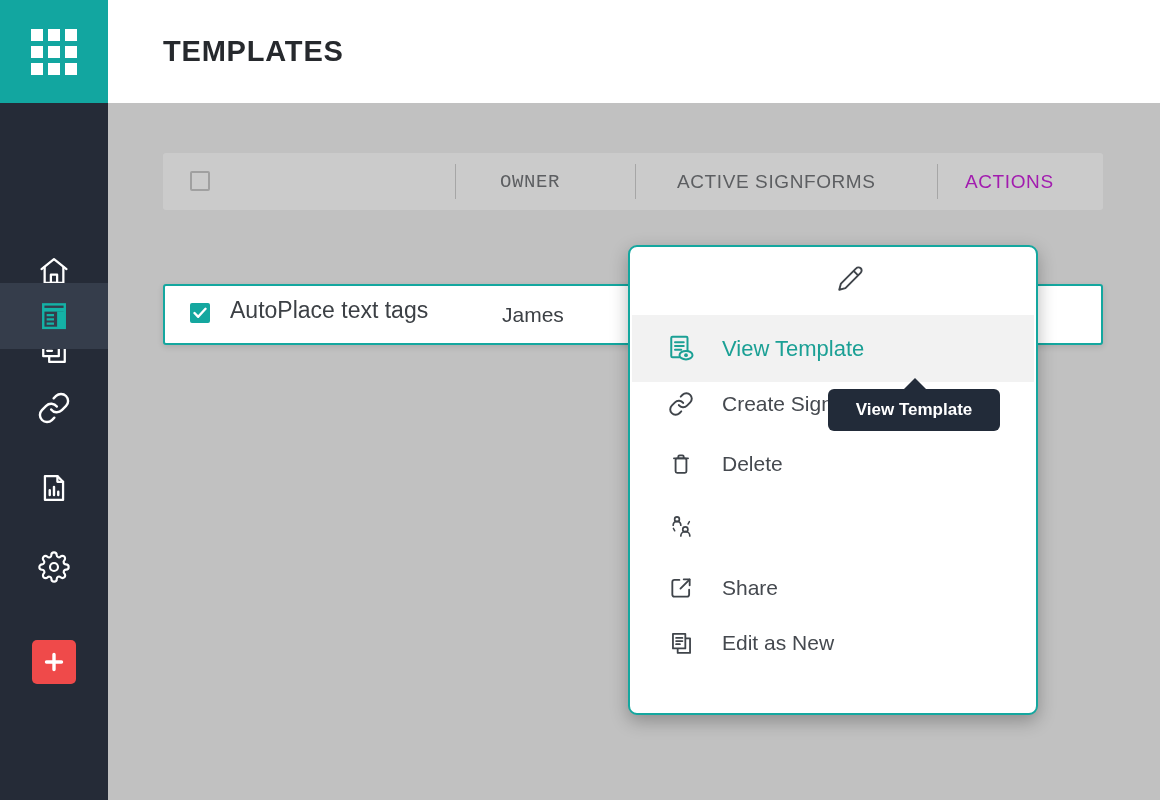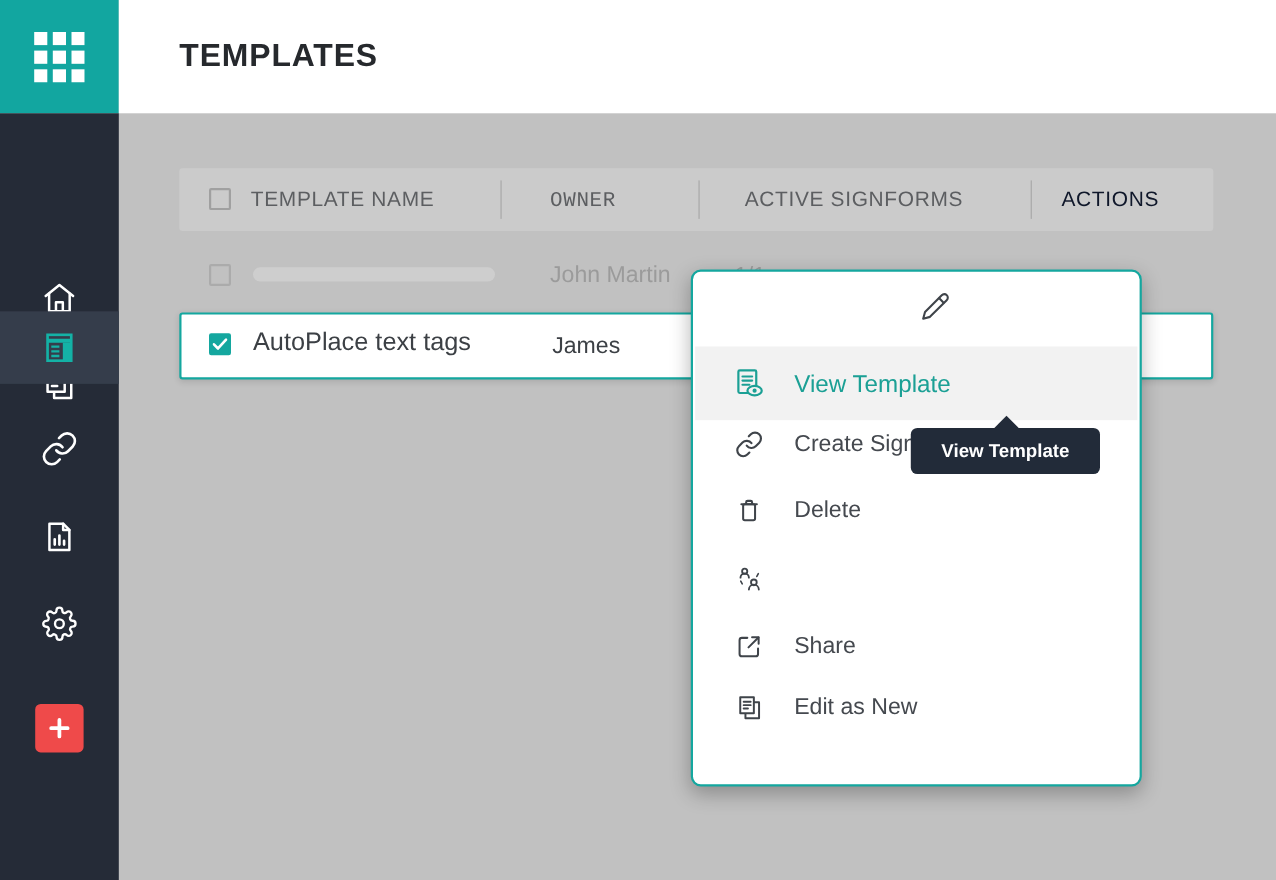--- a/index.html
+++ b/index.html
@@ -25,21 +25,21 @@
   .side-item.active{background:#353d4b;}
   .plus-btn{position:absolute;left:32px;top:537px;width:44px;height:44px;
             background:#ef4a4a;border-radius:5px;display:flex;align-items:center;
             justify-content:center;cursor:pointer;}
 
   
   .table-header{left:163px;top:153px;width:940px;height:57px;background:#cbcbcb;
                 border-radius:3px;}
   .col-label{position:absolute;top:0;height:57px;display:flex;align-items:center;
              font-size:19px;letter-spacing:.6px;color:#5c5e61;}
-  .col-label.strong{color:#0f172a;font-weight:500;}
+  .col-label.strong{color:#a21caf;font-weight:500;}
   .v-sep{position:absolute;top:11px;width:1px;height:35px;background:#a6a6a6;}
   .checkbox{box-sizing:border-box;width:20px;height:20px;border:2px solid #a0a0a0;
             border-radius:2px;background:transparent;}
   .checkbox.checked{background:#14a79f;border-color:#14a79f;display:flex;
                     align-items:center;justify-content:center;}
 
   .ghost-row{left:163px;top:224px;width:940px;height:52px;z-index:1;}
   .ghost-pill{position:absolute;left:67px;top:19px;width:220px;height:13px;
               border-radius:7px;background:#cecece;}
   .ghost-owner{position:absolute;left:337px;top:0;height:52px;display:flex;
@@ -148,35 +148,28 @@
 
     <div class="plus-btn">
       <svg width="20" height="20" viewBox="0 0 20 20">
         <path d="M10 2.5 V17.5 M2.5 10 H17.5" stroke="#ffffff" stroke-width="3.4" stroke-linecap="round"></path>
       </svg>
     </div>
   </div>
 
   <div class="abs table-header">
     <div class="checkbox" style="position:absolute;left:27px;top:18px;"></div>
-    <div class="col-label" style="left:65px;">TEMPLATE NAME</div>
     <div class="v-sep" style="left:292px;"></div>
     <div class="col-label" style="left:337px;font-family:Liberation Mono, monospace;">OWNER</div>
     <div class="v-sep" style="left:472px;"></div>
     <div class="col-label" style="left:514px;">ACTIVE SIGNFORMS</div>
     <div class="v-sep" style="left:774px;"></div>
     <div class="col-label strong" style="left:802px;">ACTIONS</div>
   </div>
 
-  <div class="abs ghost-row">
-    <div class="checkbox" style="position:absolute;left:27px;top:16px;border-color:#ababab;"></div>
-    <div class="ghost-pill"></div>
-    <div class="ghost-owner">John Martin</div>
-    <div class="ghost-count">1/1</div>
-  </div>
 
   <div class="abs selected-row">
     <div class="checkbox checked" style="position:absolute;left:25px;top:17px;">
       <svg width="14" height="12" viewBox="0 0 14 12">
         <polyline points="1.5 6 5.2 9.8 12.5 1.8" fill="none" stroke="#ffffff" stroke-width="2.4" stroke-linecap="round" stroke-linejoin="round"></polyline>
       </svg>
     </div>
     <div class="sel-name">AutoPlace text tags</div>
     <div class="sel-owner">James</div>
   </div>

